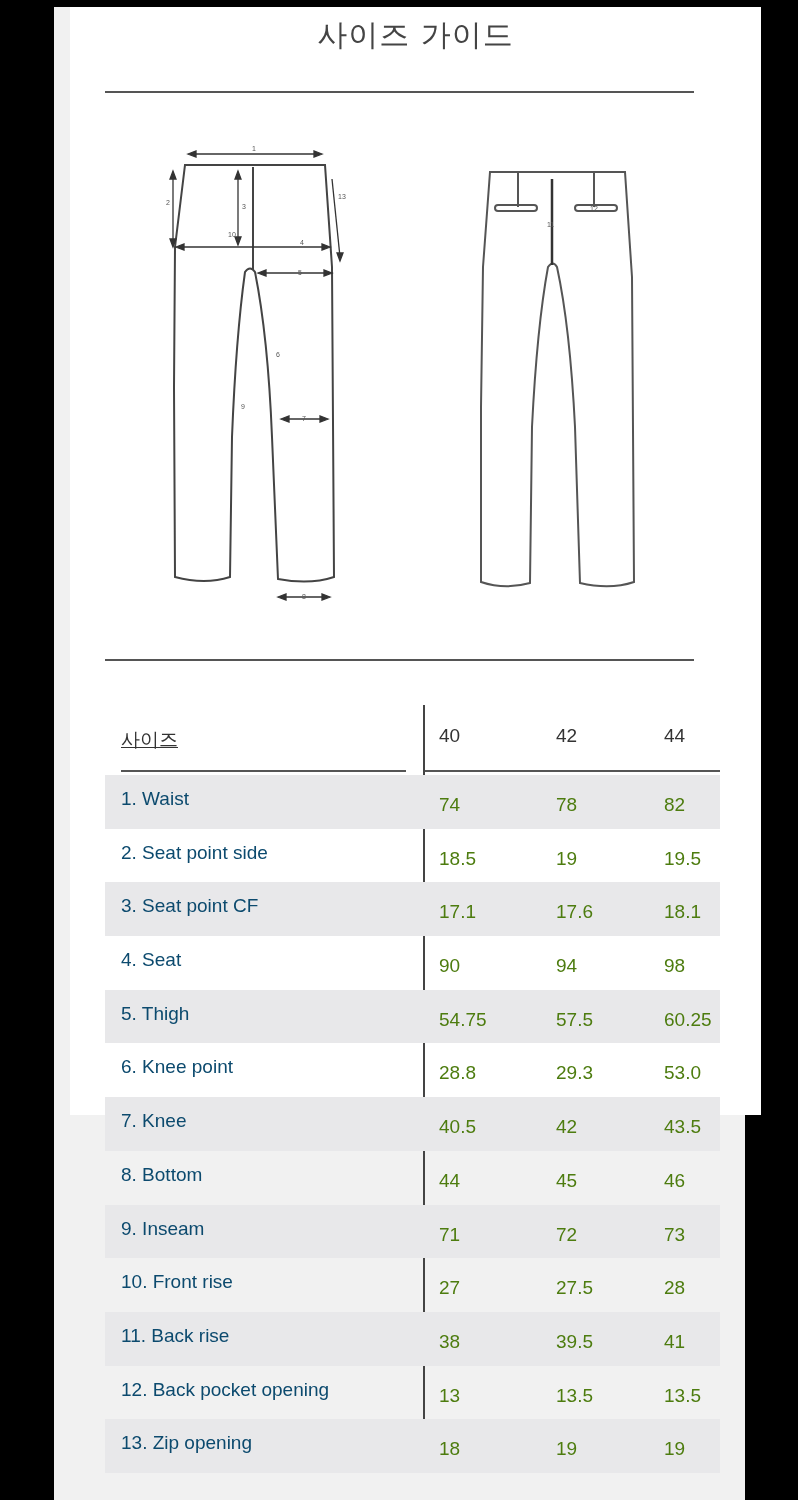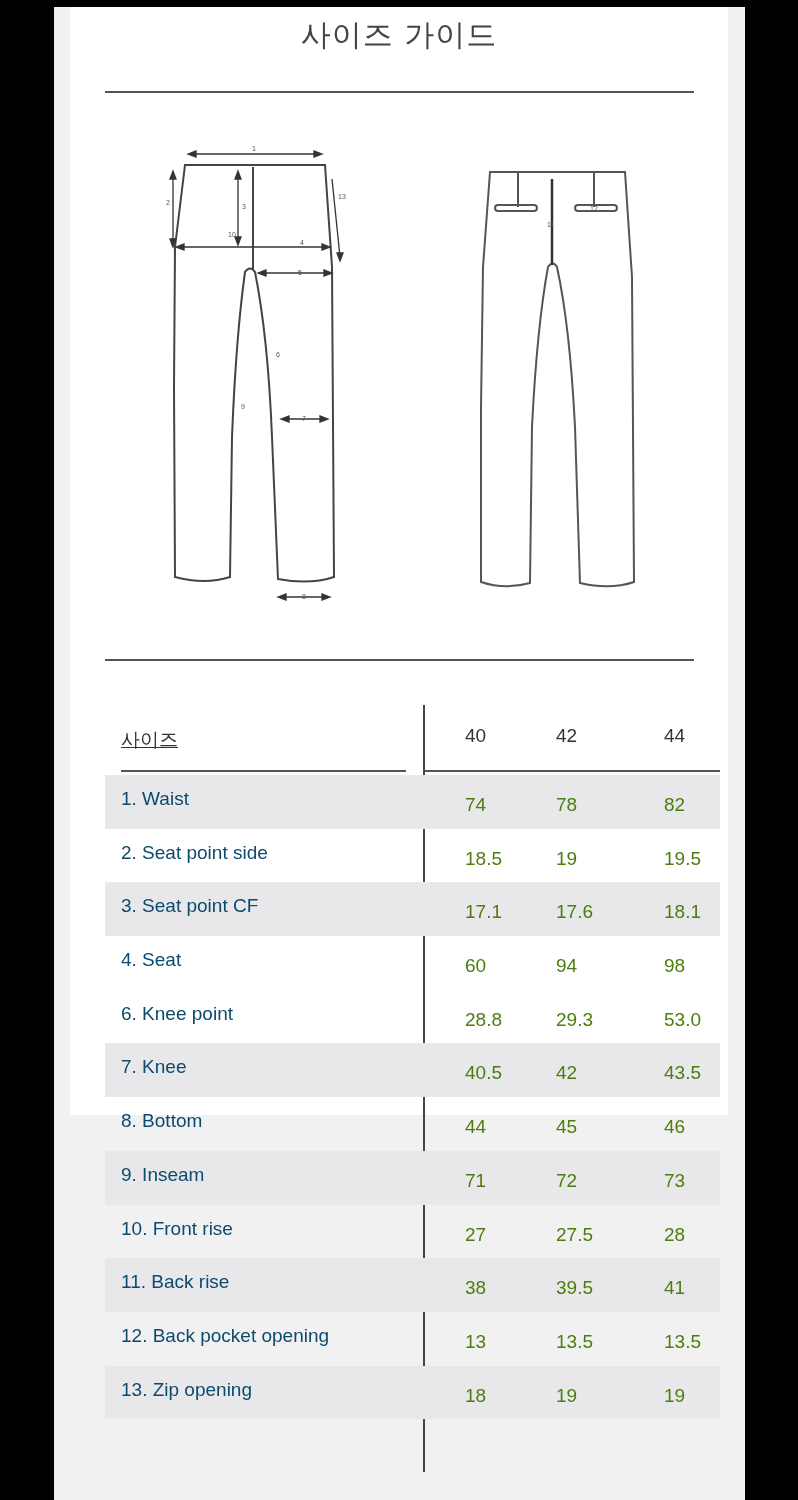--- a/index.html
+++ b/index.html
@@ -1,35 +1,35 @@
 <!DOCTYPE html>
 <html><head>
 <meta charset="utf-8">
 <style>
   html, body { margin:0; padding:0; }
   body { width:798px; height:1500px; background:#000; position:relative; overflow:hidden;
          font-family:"Liberation Sans", "DejaVu Sans", sans-serif; color:#333; }
   .panel { position:absolute; left:54px; top:7px; width:691px; height:1493px; background:#f1f1f1; }
-  .sheet { position:absolute; left:16px; top:0; width:658px; height:1108px; background:#fff; }
+  .sheet { position:absolute; left:16px; top:0; width:658px; height:1108px; background:#fff;padding-left:33px; }
   .title { position:absolute; left:0; width:100%; top:8px; text-align:center; font-family:"DejaVu Sans", sans-serif;
            font-size:30px; font-weight:300; color:#444; letter-spacing:1px; }
   .rule { position:absolute; left:35px; width:589px; height:2px; background:#555; }
   .diagram { position:absolute; }
   .table { position:absolute; left:35px; top:698px; width:615px; }
   .vdiv { position:absolute; left:318px; top:0; width:2px; height:767px; background:#444; }
   .hdr { position:relative; height:70px; }
   .hdr-label { position:absolute; left:16px; top:22px; font-size:19px; color:#333; font-family:"DejaVu Sans", sans-serif;text-decoration:underline; }
   .hdr-line-l { position:absolute; left:16px; top:65px; width:285px; height:2px; background:#555; }
   .hdr-line-r { position:absolute; left:320px; top:65px; width:295px; height:2px; background:#555; }
   .size { position:absolute; top:20px; font-size:19px; color:#333; }
   .row { position:relative; height:53.7px; }
   .row.alt { background:#e8e8ea; }
   .row .lbl { position:absolute; left:16px; top:13px; font-size:19px; color:#0c4a6e; }
   .row .v { position:absolute; top:19px; font-size:19px; color:#4d7c0f; }
-  .c0 { left:360px; } .c1 { left:451px; } .c2 { left:559px; }
+  .c0 { left:334px; } .c1 { left:451px; } .c2 { left:559px; }
 </style>
 </head>
 <body>
 
 <div class="panel">
   <div class="sheet">
 
     <div class="title">사이즈 가이드</div>
     <div class="rule" style="top:84px;"></div>
 
@@ -121,23 +121,29 @@
         <div class="v c2">19.5</div>
       </div>
       <div class="row alt">
         <div class="lbl">3. Seat point CF</div>
         <div class="v c0">17.1</div>
         <div class="v c1">17.6</div>
         <div class="v c2">18.1</div>
       </div>
       <div class="row">
         <div class="lbl">4. Seat</div>
-        <div class="v c0">60</div>
+        <div class="v c0">90</div>
         <div class="v c1">94</div>
         <div class="v c2">98</div>
+      </div>
+      <div class="row alt">
+        <div class="lbl">5. Thigh</div>
+        <div class="v c0">54.75</div>
+        <div class="v c1">57.5</div>
+        <div class="v c2">60.25</div>
       </div>
       <div class="row">
         <div class="lbl">6. Knee point</div>
         <div class="v c0">28.8</div>
         <div class="v c1">29.3</div>
         <div class="v c2">53.0</div>
       </div>
       <div class="row alt">
         <div class="lbl">7. Knee</div>
         <div class="v c0">40.5</div>

